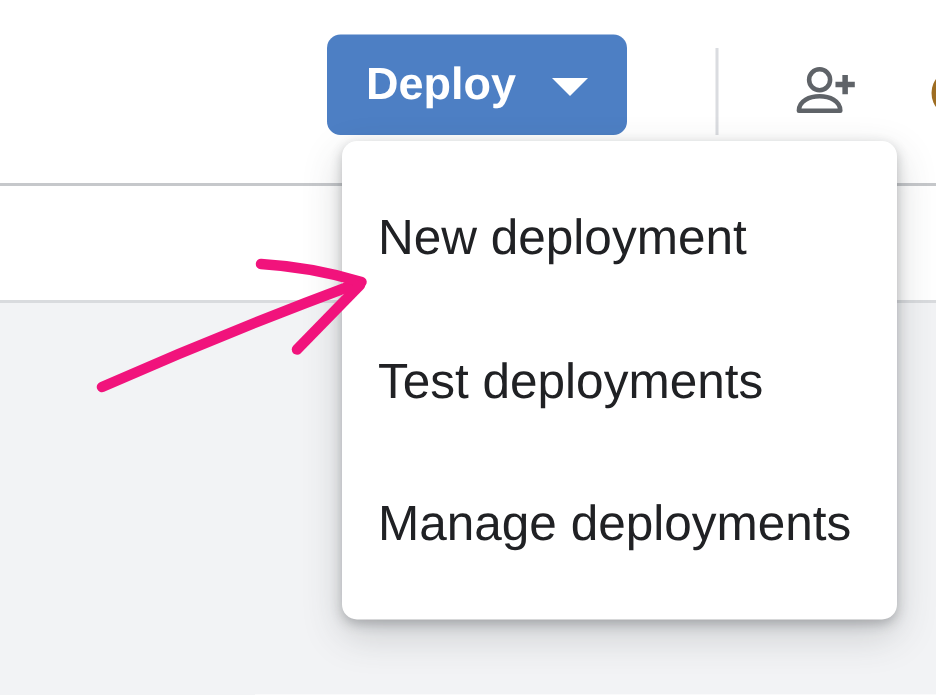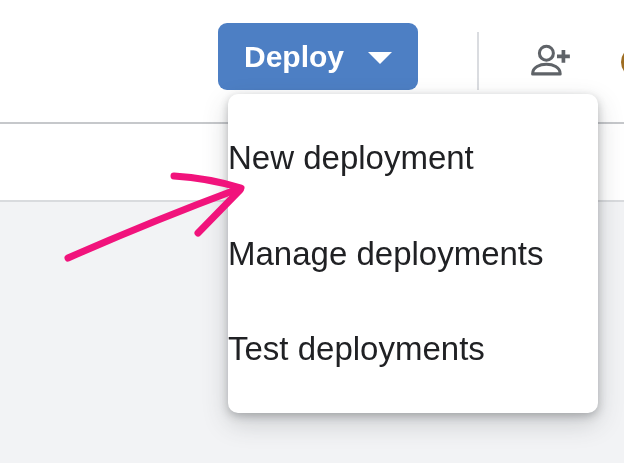--- a/index.html
+++ b/index.html
@@ -55,21 +55,21 @@
   
   .menu {
     position: absolute; left: 228px; top: 94px; width: 370px; height: 319px;
     background: #ffffff; border-radius: 10px;
     box-shadow: 0 3px 8px rgba(60,64,67,0.3), 0 10px 26px rgba(60,64,67,0.22);
     padding: 16px 0; box-sizing: border-box;
     display: flex; flex-direction: column; z-index: 10;
   }
   .menu-item {
     flex: 1; display: flex; align-items: center;
-    font-size: 33px; color: #202124;
+    padding-left: 24px; font-size: 33px; color: #202124;
     cursor: pointer; white-space: nowrap;
   }
 
   
   .arrow-overlay {
     position: absolute; left: 0; top: 0; width: 624px; height: 463px;
     z-index: 20; pointer-events: none;
   }
 </style>
 </head>
@@ -93,22 +93,22 @@
       <circle cx="20" cy="12.5" r="7.6" stroke="#5f6368" stroke-width="3.3" fill="none"></circle>
       <path d="M5 35 L35 35 C35 27.5 27 24.5 20 24.5 C13 24.5 5 27.5 5 35 Z" stroke="#5f6368" stroke-width="3.3" fill="none" stroke-linejoin="round"></path>
       <path d="M31.5 16 L45.5 16 M38.5 9 L38.5 23" stroke="#5f6368" stroke-width="4" fill="none"></path>
     </svg>
   </button>
 
   <div class="avatar"></div>
 
   <div class="menu">
     <div class="menu-item">New deployment</div>
+    <div class="menu-item">Test deployments</div>
     <div class="menu-item">Manage deployments</div>
-    <div class="menu-item">Test deployments</div>
   </div>
 
   <svg class="arrow-overlay" viewBox="0 0 624 463" xmlns="http://www.w3.org/2000/svg">
     <g stroke="#f1137c" stroke-width="7" stroke-linecap="round" fill="none">
       <path d="M68 258 Q152 221 238 189"></path>
       <path d="M174 176 Q208 178 241 188"></path>
       <path d="M198 233 L240 190"></path>
     </g>
   </svg>
 

